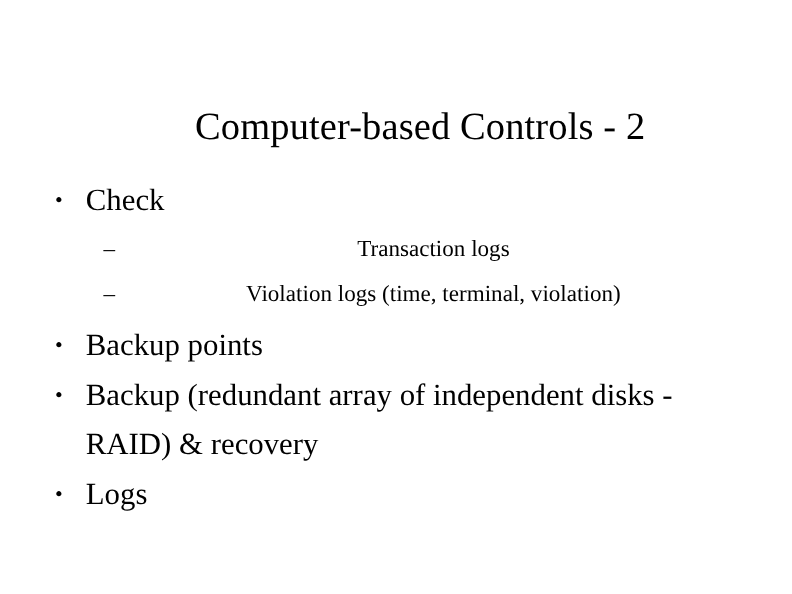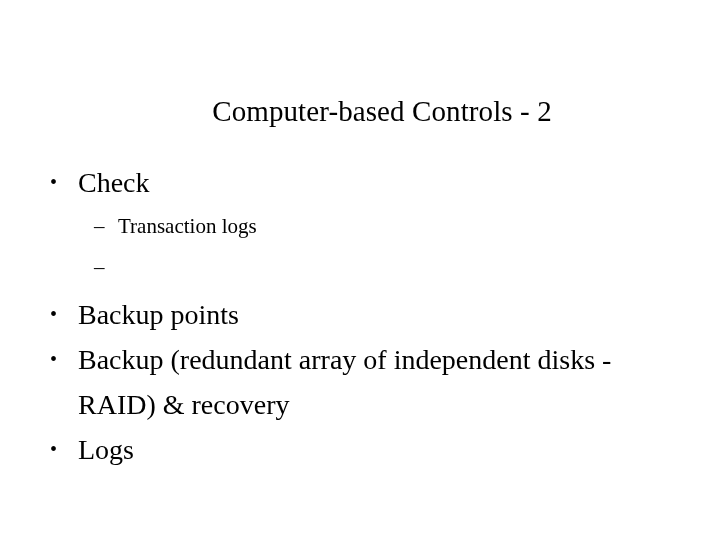--- a/index.html
+++ b/index.html
@@ -20,21 +20,21 @@
     -webkit-font-smoothing: antialiased;
   }
 
   
   .slide-title {
     position: absolute;
     left: 0;
     right: 0;
     top: 72px;
     text-align: center;
-    font-size: 29px;
+    font-size: 35px;
     line-height: 40px;
     font-weight: normal;
     letter-spacing: 0.1px;
     color: #000000;
     white-space: nowrap;
     padding-left: 44px;
   }
 
   
   .body-list {
@@ -78,21 +78,21 @@
   }
   .level-2 > .marker {
     flex: 0 0 auto;
     width: 24px;
     text-align: left;
     font-size: 21px;
     line-height: 41px;
   }
   .level-2 > .text {
     flex: 1 1 auto;
-    text-align: left;
+    text-align: center;
   }
 
   
   .gap-before-sub { margin-top: 1px; }
   .gap-before-main { margin-top: 4px; }
 </style>
 </head>
 <body>
 
 <div class="slide">
@@ -106,20 +106,21 @@
       <span class="text">Check</span>
     </div>
 
     <div class="bullet-row level-2 gap-before-sub">
       <span class="marker">–</span>
       <span class="text">Transaction logs</span>
     </div>
 
     <div class="bullet-row level-2">
       <span class="marker">–</span>
+      <span class="text">Violation logs (time, terminal, violation)</span>
     </div>
 
     <div class="bullet-row level-1 gap-before-main">
       <span class="marker">•</span>
       <span class="text">Backup points</span>
     </div>
 
     <div class="bullet-row level-1">
       <span class="marker">•</span>
       <span class="text">Backup (redundant array of independent disks - RAID) &amp; recovery</span>

